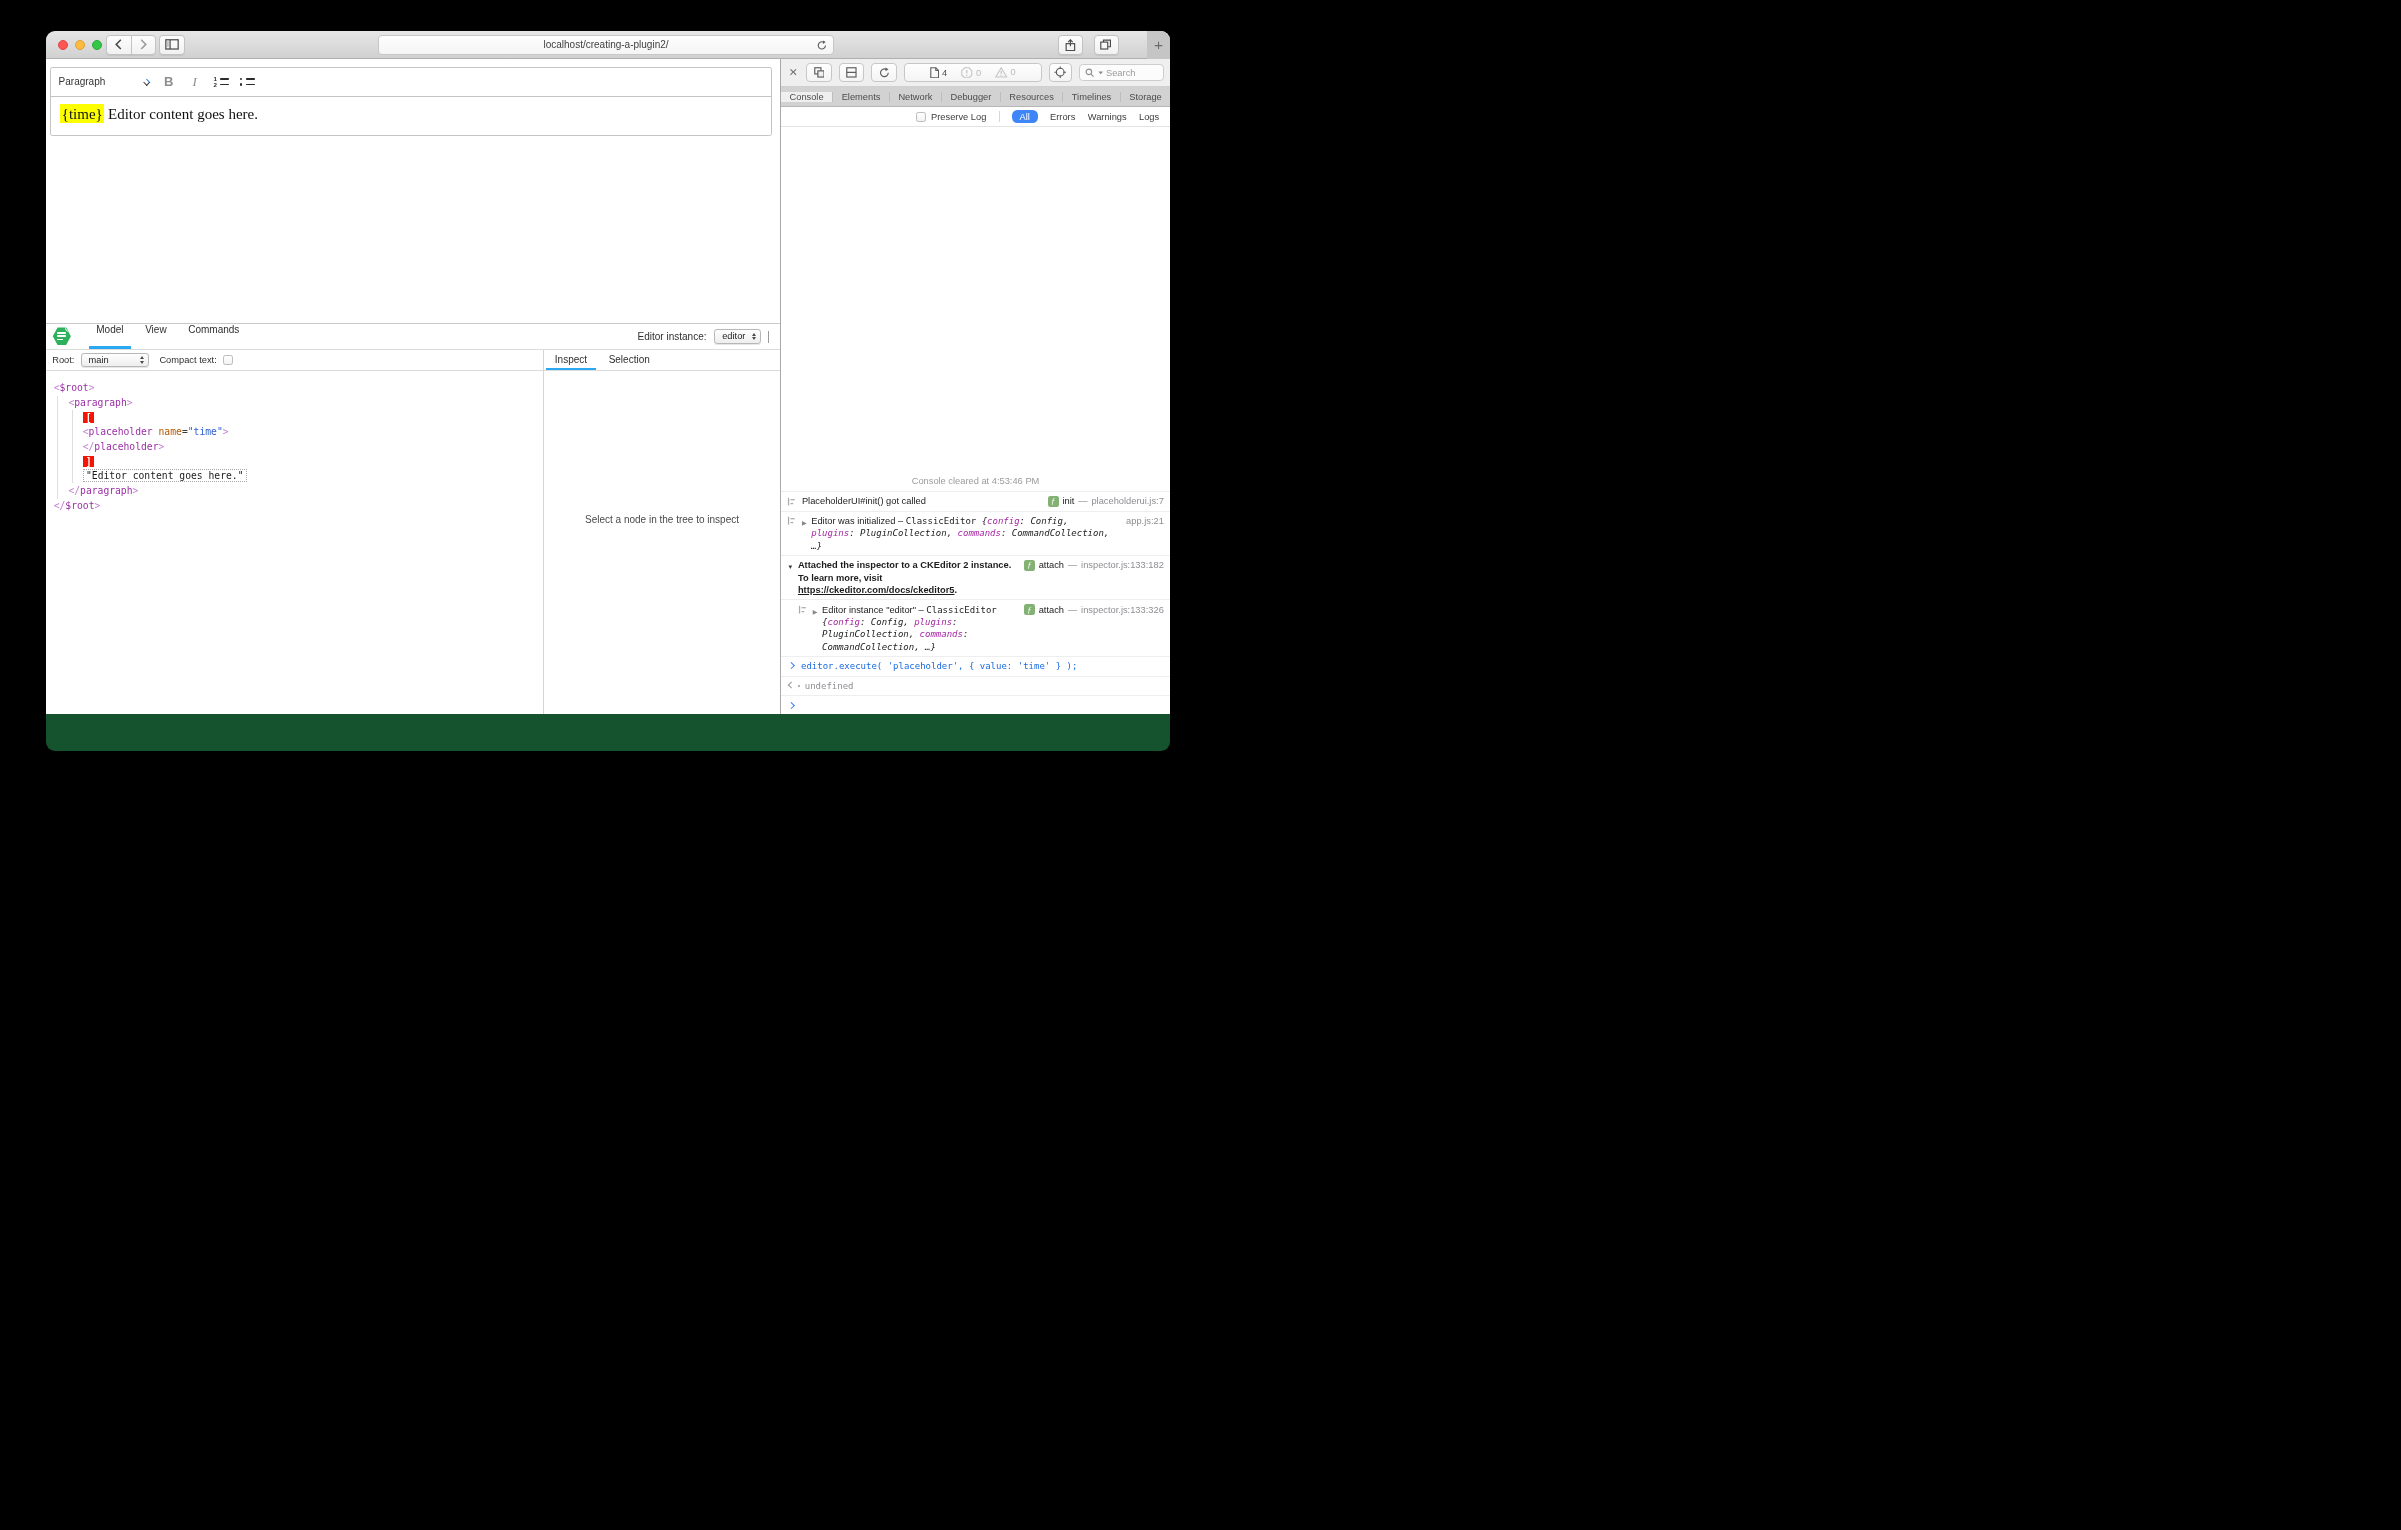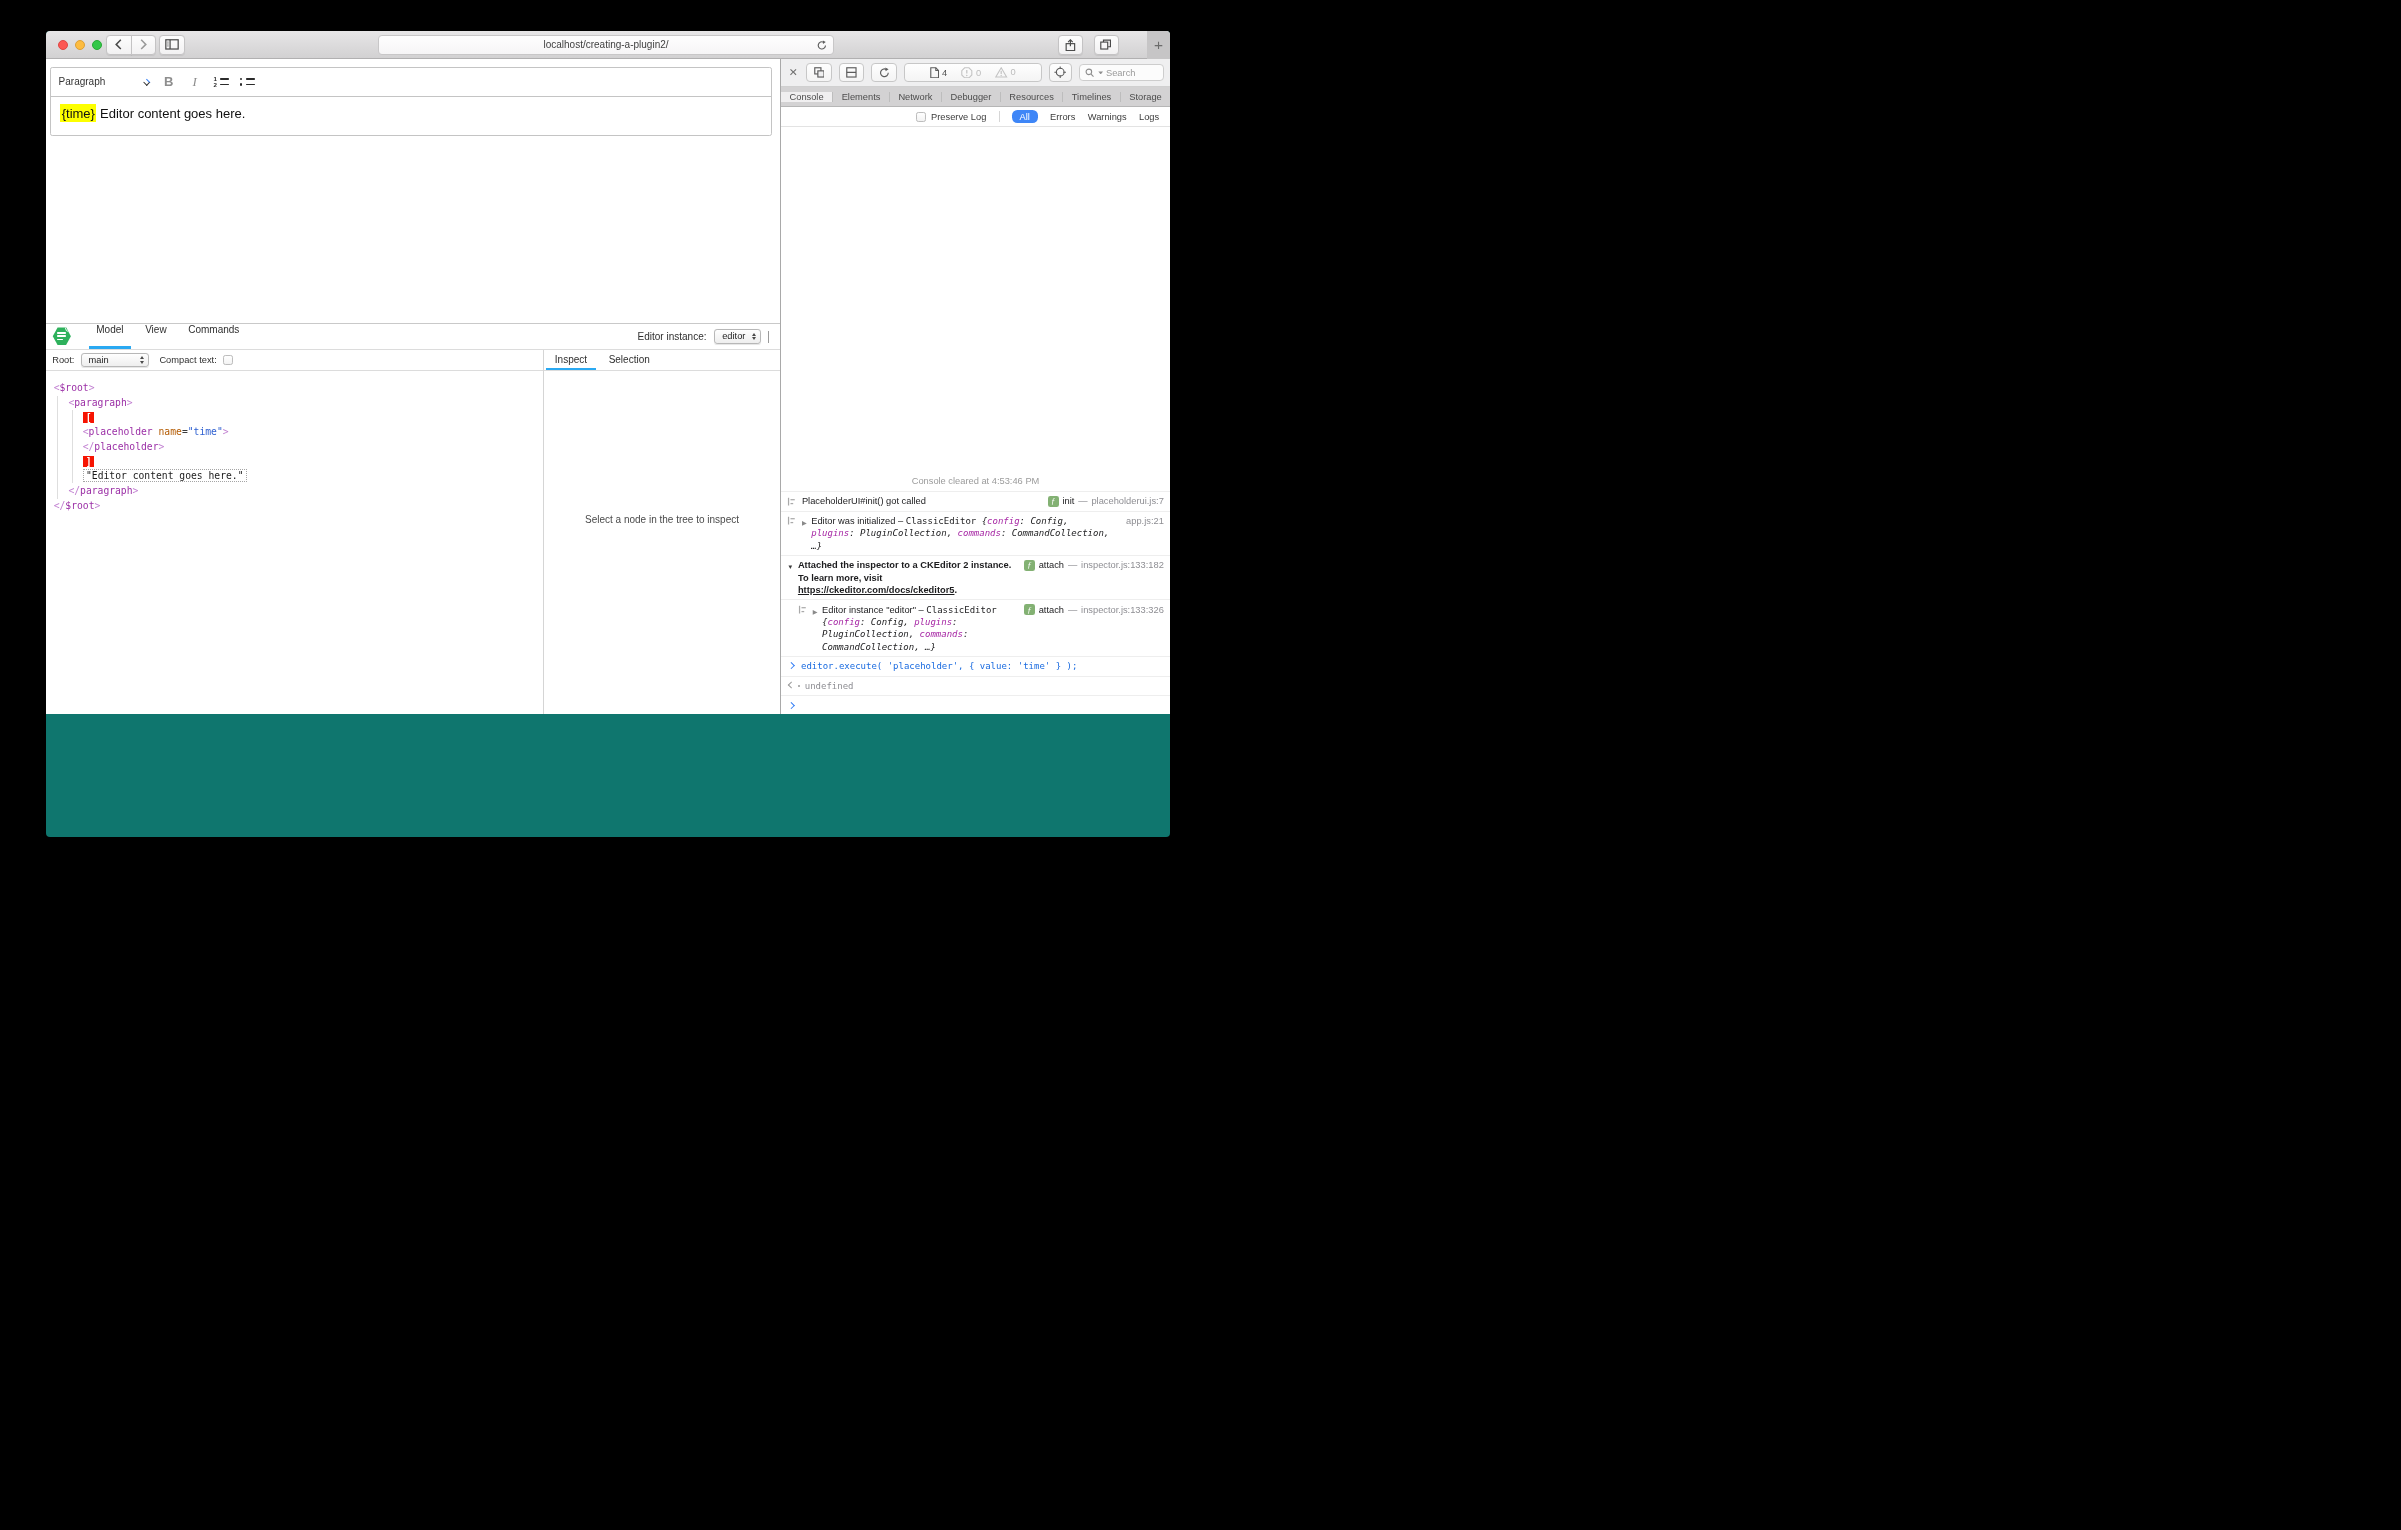--- a/index.html
+++ b/index.html
@@ -1,20 +1,20 @@
 <!DOCTYPE html>
 <html style="font-size:12.4px"><head>
 <meta charset="utf-8">
 <style>
   * { margin:0; padding:0; box-sizing:border-box; }
   html,body { width:1201px; height:765px; background:#000; font-family:"Liberation Sans",sans-serif; overflow:hidden; }
   svg { display:block; }
 
-  .window { position:absolute; left:46px; top:31px; width:1124px; height:806px;
-            background:#0f766e; border-radius:4px; overflow:hidden;
+  .window { position:absolute; left:46px; top:31px; width:1124px; height:720px;
+            background:#14532d; border-radius:9px; overflow:hidden;
             box-shadow:0 19.3px 54px rgba(0,0,0,.65); }
 
   
   .titlebar { position:relative; height:28px; background:linear-gradient(#e7e6e7,#d2d1d2);
               border-bottom:0.8px solid #b1b0b1; }
   .lights { position:absolute; left:12.4px; top:8.5px; display:flex; gap:7px; }
   .light { width:10px; height:10px; border-radius:50%; }
   .light.red { background:#fc5753; border:0.8px solid #df4744; }
   .light.yellow { background:#fdbc40; border:0.8px solid #de9f34; }
   .light.green { background:#33c748; border:0.8px solid #27aa35; }
@@ -45,21 +45,21 @@
   .ektoolbar { height:29px; display:flex; align-items:center; border-bottom:0.8px solid #c4c4c4; padding:0 7.7px; }
   .ekdrop { display:flex; align-items:center; width:97px; font-size:10px; color:#333; cursor:default; }
   .ekdrop .chev { margin-left:auto; width:5.4px; height:5.4px; border-right:1.3px solid #333; border-bottom:1.3px solid #333; transform:rotate(45deg) translateY(-1.5px); }
   .ekbtn { width:26px; height:21.7px; display:flex; align-items:center; justify-content:center; }
   .ekbold { font-weight:bold; font-size:13px; color:#8e8e8e; }
   .ekitalic { font-family:"Liberation Serif",serif; font-style:italic; font-size:13px; color:#8e8e8e; }
   .listicon { display:grid; grid-template-columns:6.2px 9.3px; grid-auto-rows:5.4px; align-items:center; column-gap:1.5px; }
   .listicon .no { font-size:6.2px; font-weight:bold; color:#2b2b2b; line-height:5.4px; text-align:center; }
   .listicon .dot { width:2.3px; height:2.3px; border-radius:50%; background:#2b2b2b; justify-self:center; }
   .listicon .bar { height:1.5px; background:#2b2b2b; border-radius:0.8px; }
-  .ekcontent { height:38px; padding:9.3px 9.3px; font-family:Liberation Sans, sans-serif; font-size:13px; color:#111; }
+  .ekcontent { height:38px; padding:9.3px 9.3px; font-family:Liberation Serif, serif; font-size:15px; color:#111; }
   .hl { background:#fdff00; padding:1.5px 1.5px; }
 
   
   .inspector { position:absolute; left:0; bottom:0; width:734px; height:391px; border-top:0.8px solid #c9c9c9;
                display:flex; flex-direction:column; background:#fff; }
   .insp-header { height:25.5px; display:flex; align-items:stretch; border-bottom:0.8px solid #dcdcdc; padding-left:6.2px; }
   .ckelogo { position:relative; width:19.3px; height:18.6px; align-self:center; margin-right:14px;
              background:#2eb15c; clip-path:polygon(28% 3%,72% 3%,97% 50%,72% 97%,28% 97%,3% 50%); }
   .ckelogo .bar { position:absolute; left:4.6px; height:1.5px; background:#fff; border-radius:0.8px; }
   .ckelogo .b1 { top:5.4px;  width:9.3px; }

